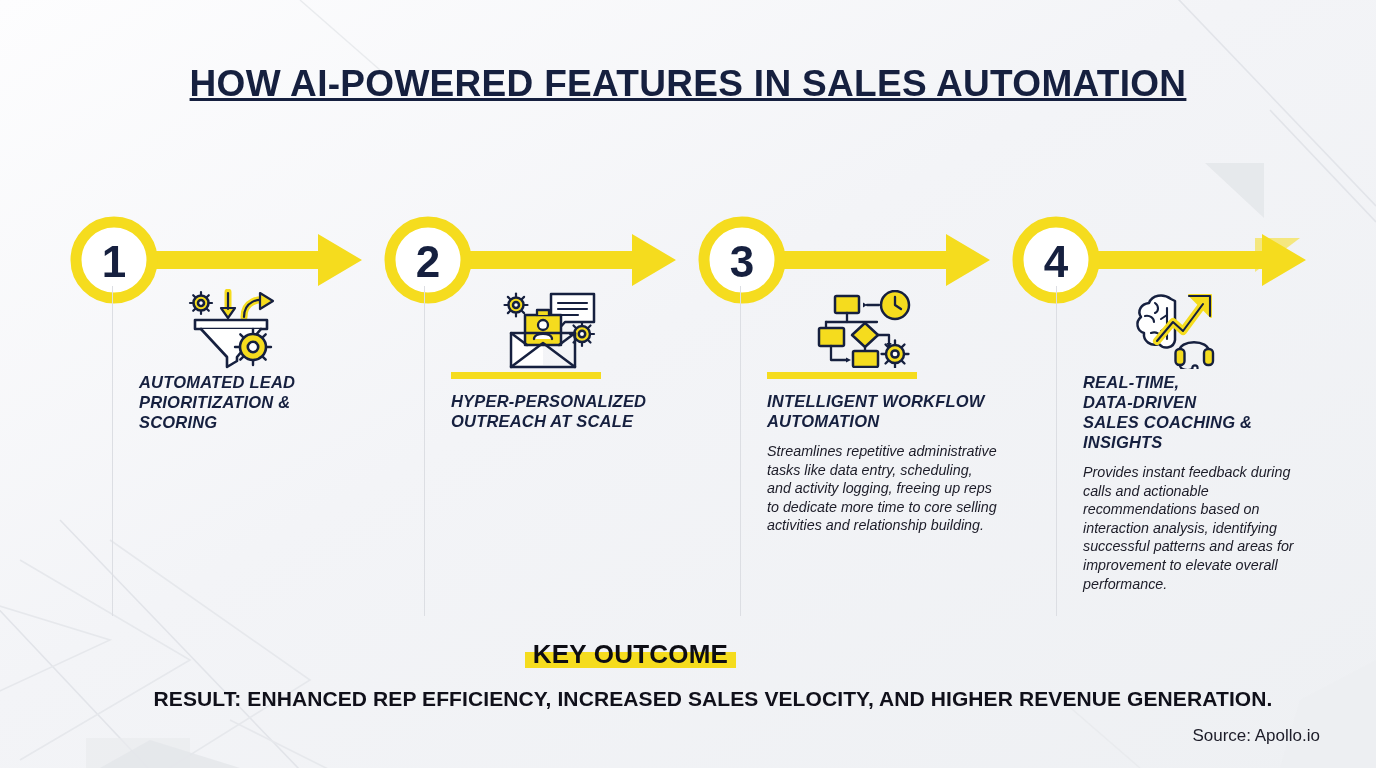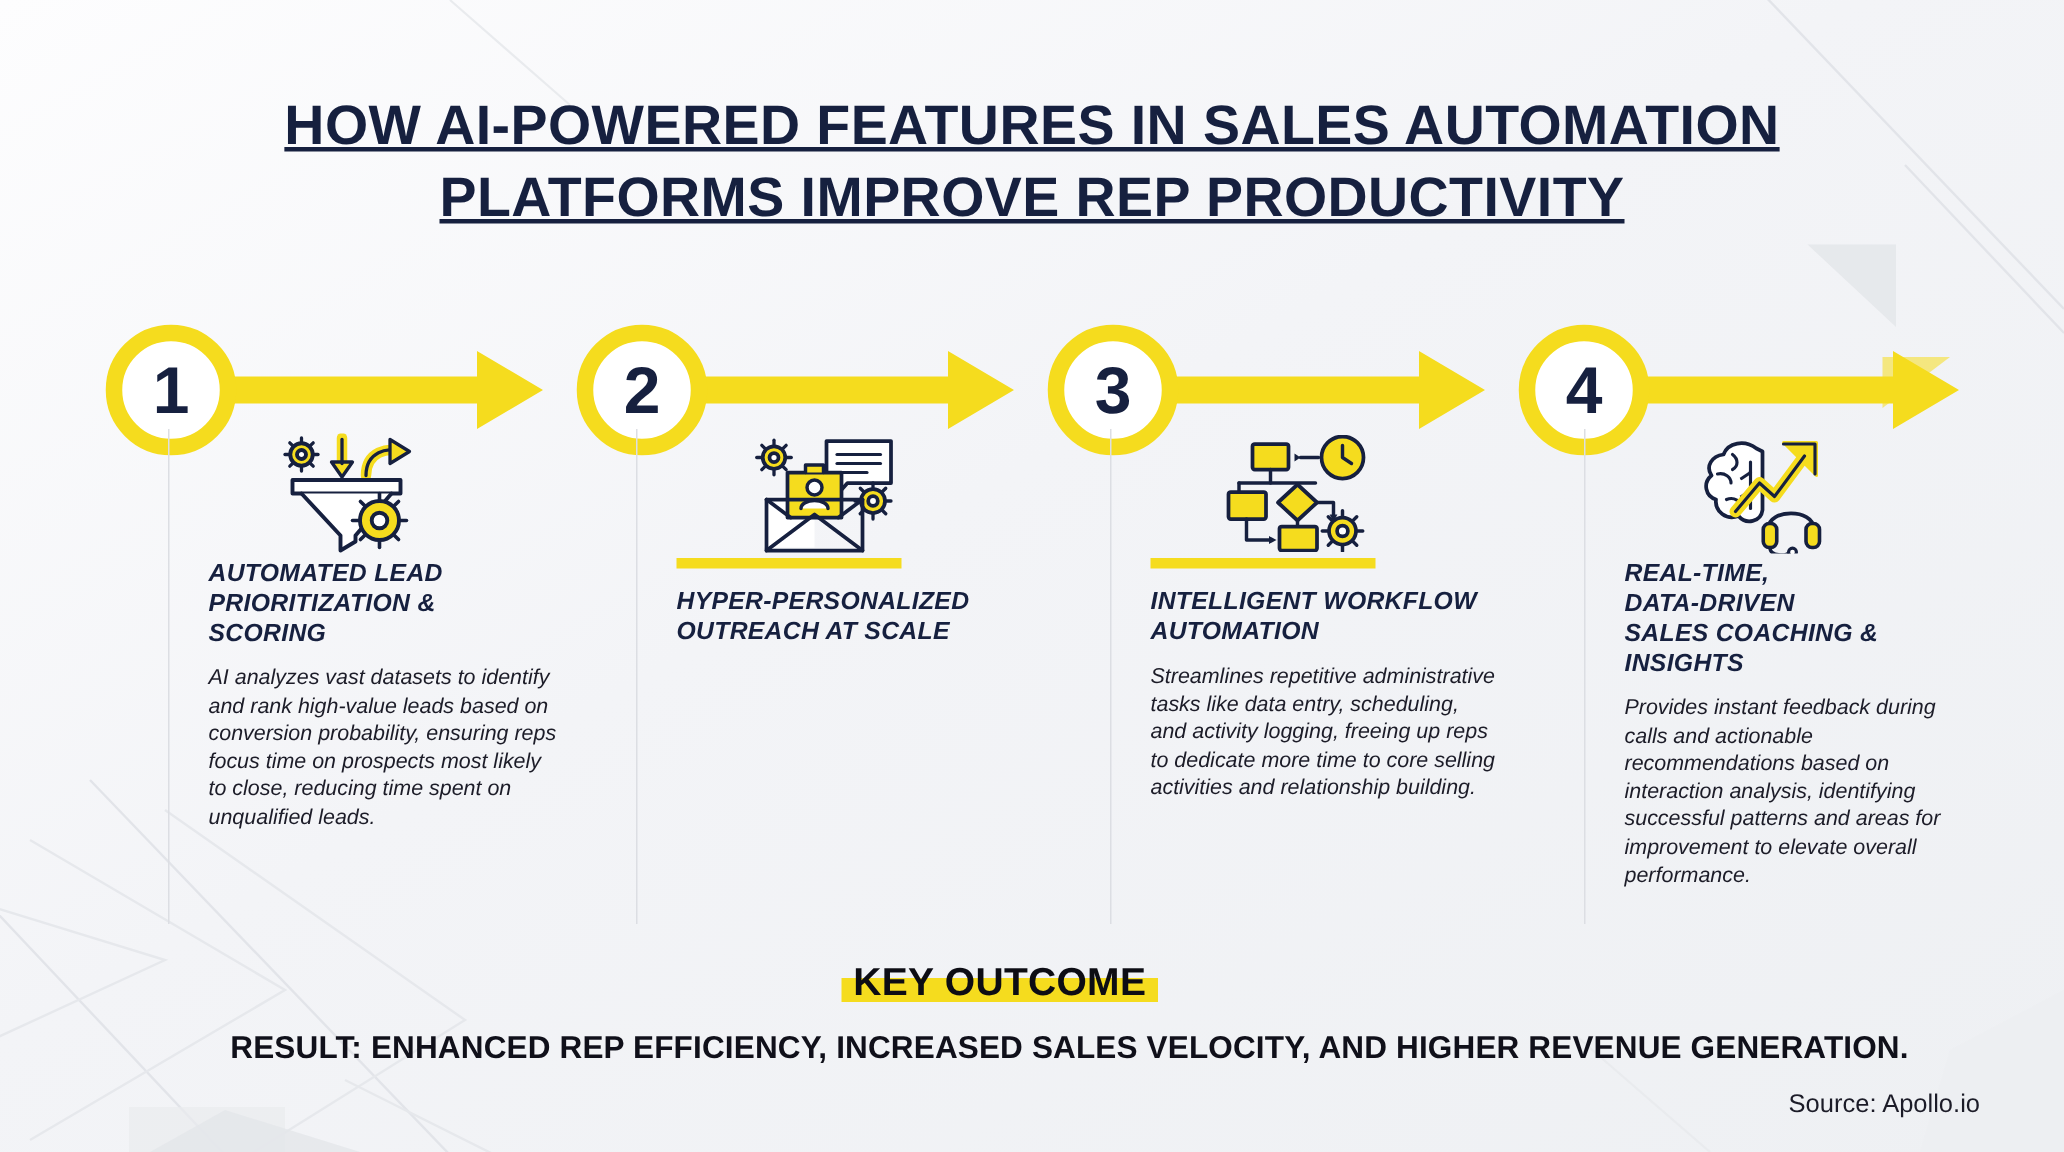--- a/index.html
+++ b/index.html
@@ -117,21 +117,20 @@
     width: 232px;
   }
 
   
   .key-outcome-wrap {
     position: absolute;
     top: 638px;
     left: 0;
     width: 1261px;
     text-align: center;
-    padding-left: 36px;
   }
   .key-outcome {
     position: relative;
     display: inline-block;
     font-size: 26px;
     font-weight: bold;
     color: #0d0d14;
     letter-spacing: 0.2px;
     padding: 0 8px;
     line-height: 32px;
@@ -201,21 +200,20 @@
   <g stroke="#e9ebee" stroke-width="1.4" fill="none">
     <path d="M300 0 L380 70"></path>
     <path d="M1050 690 L1140 768"></path>
   </g>
 </svg>
 
 <div class="canvas">
 
   <div class="title-block">
     <div class="title-line">HOW AI-POWERED FEATURES IN SALES AUTOMATION</div>
-    <div class="title-line">PLATFORMS IMPROVE REP PRODUCTIVITY</div>
   </div>
 
   <div class="timeline">
     <svg class="tl-svg" width="1376" height="100" viewBox="0 0 1376 100" xmlns="http://www.w3.org/2000/svg">
 
       <g>
         <path d="M150 39 L318 39 L318 22 L362 48 L318 74 L318 57 L150 57 Z" fill="#F5DC1E"></path>
       </g>
 
       <g>
@@ -289,21 +287,20 @@
                   <path d="M-9.6 9.6 L-12.7 12.7"></path>
               </g>
             </g>
           </g>
         </svg>
       </div>
       <div class="yellow-bar hidden"></div>
       <div class="col-heading">AUTOMATED LEAD
 PRIORITIZATION &amp;
 SCORING</div>
-      <div class="col-body">AI analyzes vast datasets to identify and rank high-value leads based on conversion probability, ensuring reps focus time on prospects most likely to close, reducing time spent on unqualified leads.</div>
     </div>
 
     <div class="col col-2">
       <div class="icon-wrap">
         <svg width="102" height="80" viewBox="0 0 102 80" xmlns="http://www.w3.org/2000/svg">
           <g fill="none" stroke="#16203f" stroke-width="2.5" stroke-linejoin="round" stroke-linecap="round">
 
             <g transform="translate(17,16)">
               <circle cx="0" cy="0" r="7.5" fill="#F5DC1E"></circle>
               <circle cx="0" cy="0" r="3" fill="#ffffff"></circle>

